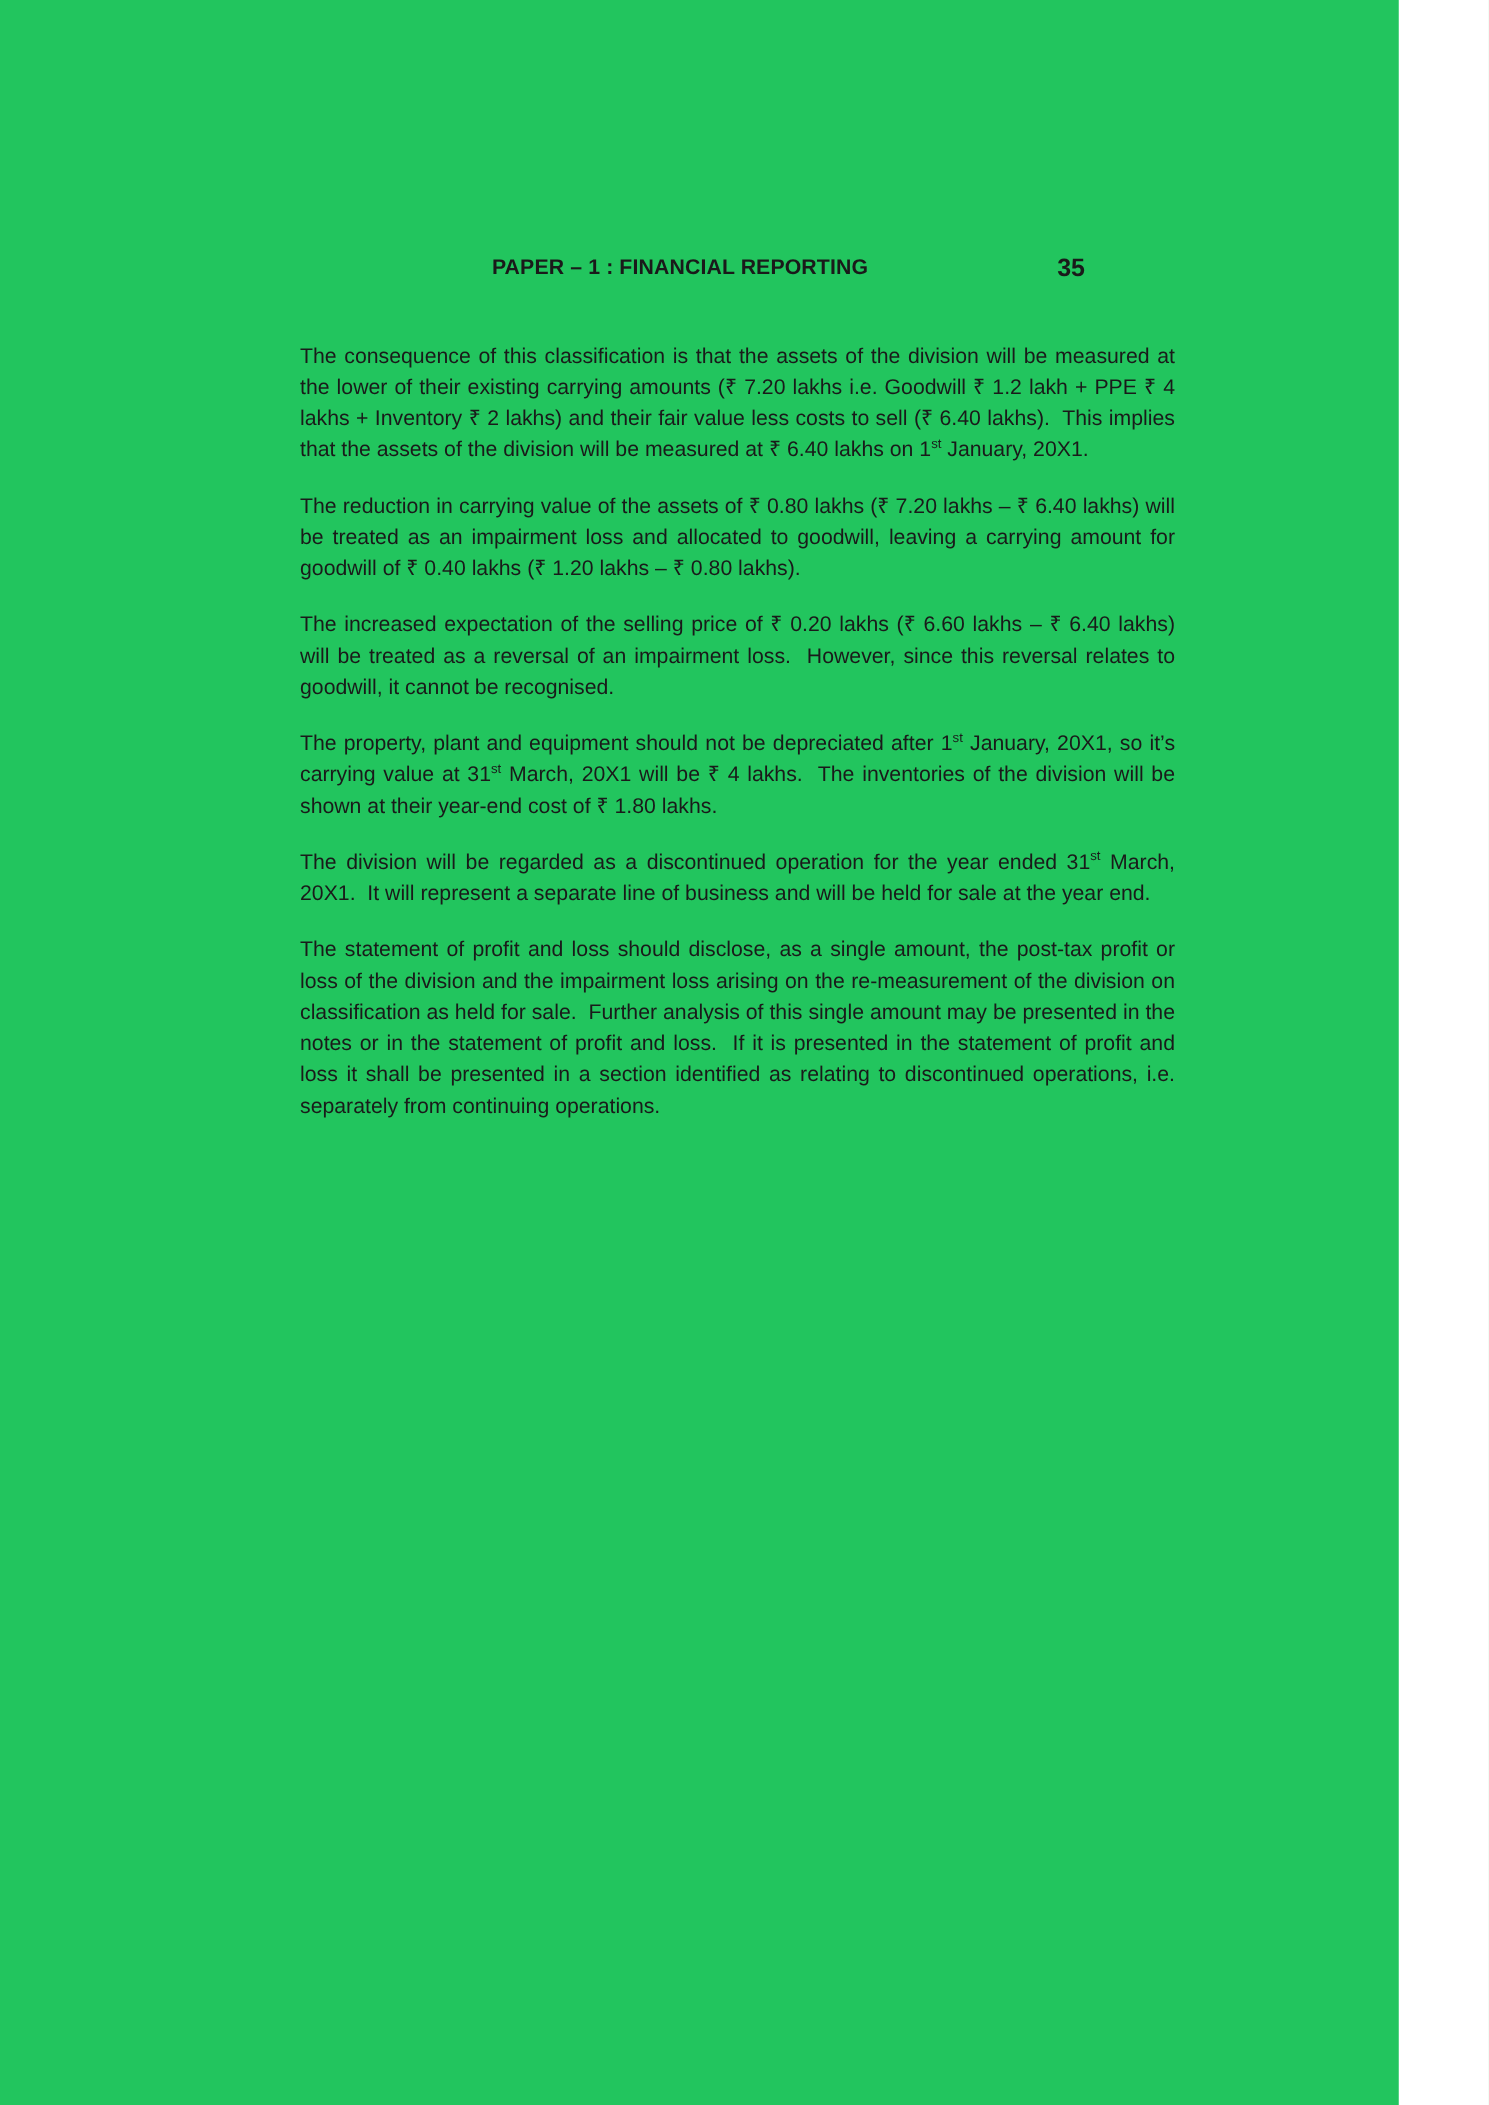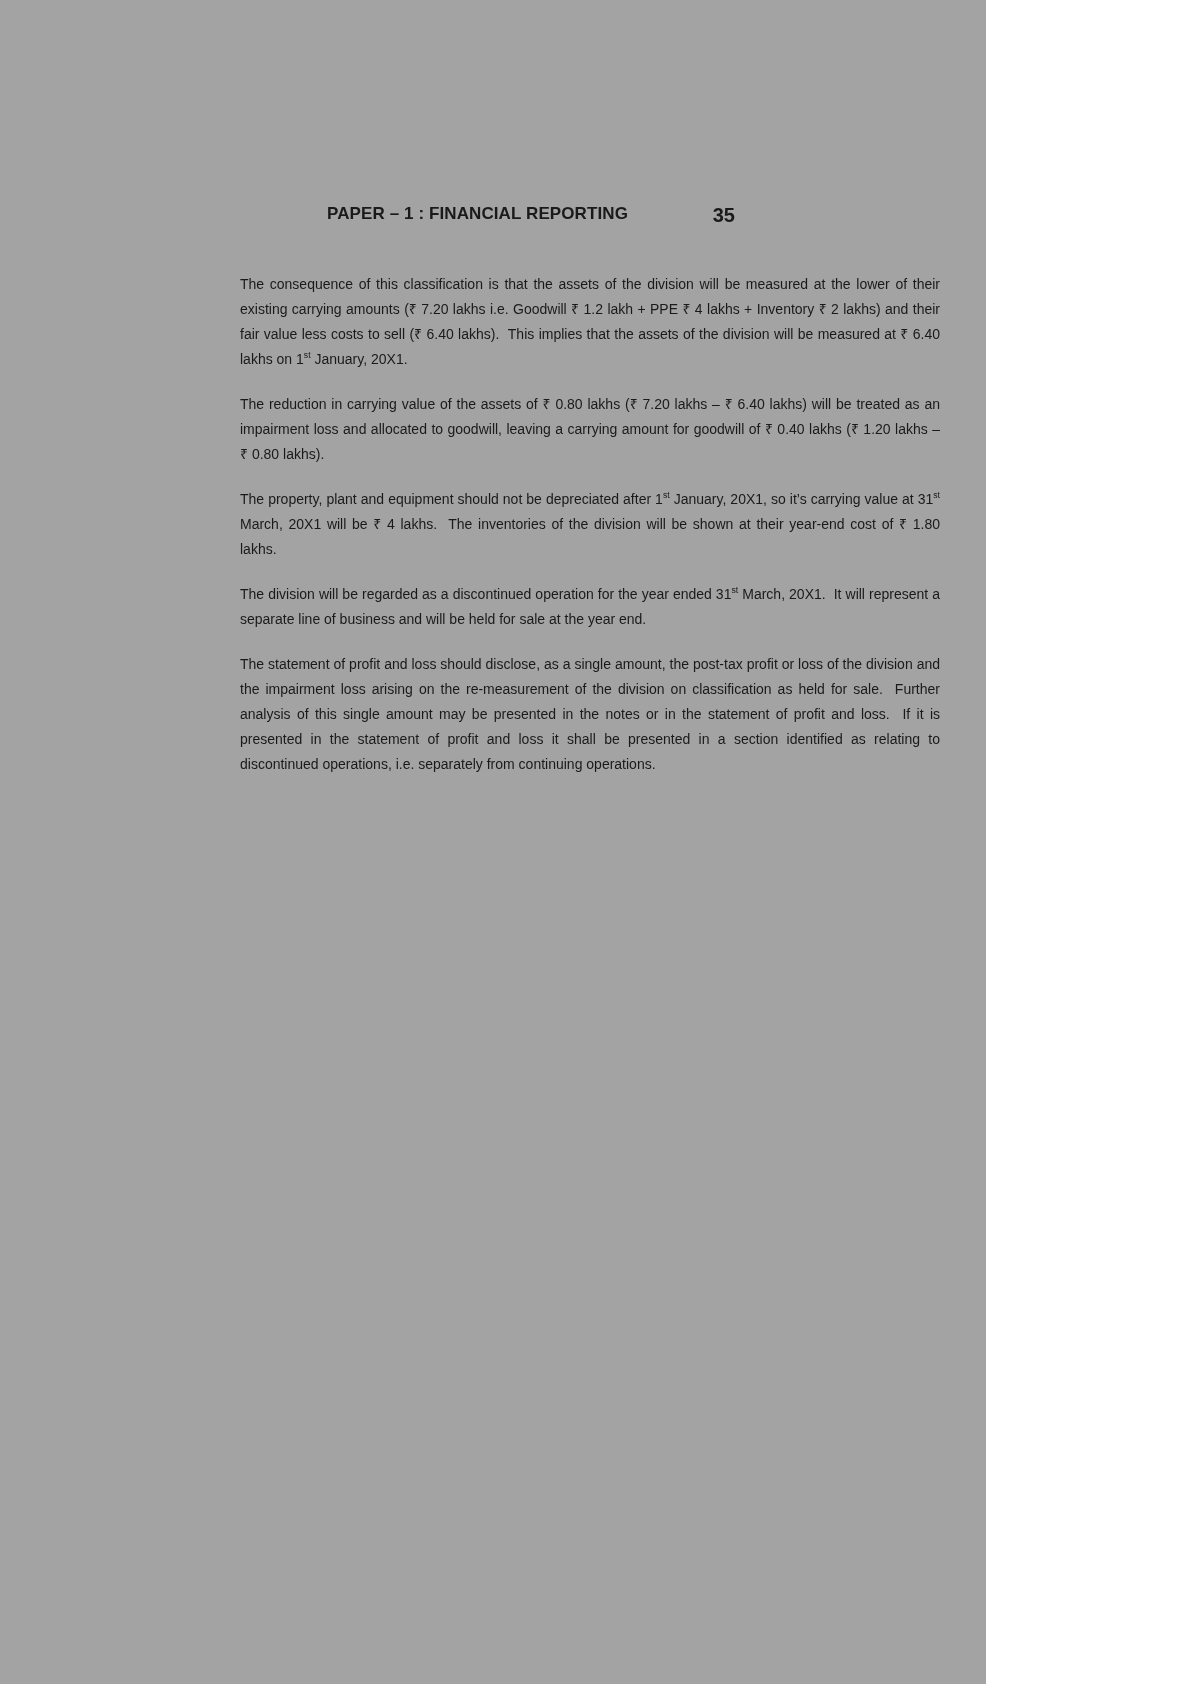--- a/index.html
+++ b/index.html
@@ -6,23 +6,23 @@
   html, body { background: #ffffff; }
   body {
     width: 1191px;
     height: 1684px;
     font-family: "Liberation Sans", sans-serif;
     color: #1a1a1a;
     overflow: hidden;
   }
   .page {
     position: relative;
-    width: 986px;
+    width: 1119px;
     height: 1684px;
-    background: #a3a3a3;
+    background: #22c55e;
     padding: 204px 251px 0 240px;
   }
   .header {
     position: relative;
     height: 22px;
     margin-bottom: 46px;
   }
   .title {
     position: absolute;
     left: 0;
@@ -35,21 +35,21 @@
   }
   .page-number {
     position: absolute;
     right: 0;
     top: 0;
     font-size: 20px;
     font-weight: bold;
   }
   .content { width: 700px; }
   .para {
-    font-size: 14px;
+    font-size: 17px;
     line-height: 25px;
     text-align: justify;
     margin-bottom: 20px;
   }
   .para sup {
     font-size: 62%;
     vertical-align: super;
     line-height: 0;
   }
 </style>
@@ -57,17 +57,18 @@
 <body>
 
 <div class="page">
   <div class="header">
     <span class="title">PAPER – 1 : FINANCIAL REPORTING</span>
     <span class="page-number">35</span>
   </div>
   <div class="content" id="content">
       <p class="para"><span>The consequence of this classification is that the assets of the division will be measured at the lower of their existing carrying amounts (₹ 7.20 lakhs i.e. Goodwill ₹ 1.2 lakh + PPE ₹ 4 lakhs + Inventory ₹ 2 lakhs) and their fair value less costs to sell (₹ 6.40 lakhs).&nbsp; This implies that the assets of the division will be measured at ₹ 6.40 lakhs on 1</span><sup>st</sup><span> January, 20X1.</span></p>
       <p class="para"><span>The reduction in carrying value of the assets of ₹ 0.80 lakhs (₹ 7.20 lakhs – ₹ 6.40 lakhs) will be treated as an impairment loss and allocated to goodwill, leaving a carrying amount for goodwill of ₹ 0.40 lakhs (₹ 1.20 lakhs – ₹ 0.80 lakhs).</span></p>
+      <p class="para"><span>The increased expectation of the selling price of ₹ 0.20 lakhs (₹ 6.60 lakhs – ₹ 6.40 lakhs) will be treated as a reversal of an impairment loss.&nbsp; However, since this reversal relates to goodwill, it cannot be recognised.</span></p>
       <p class="para"><span>The property, plant and equipment should not be depreciated after 1</span><sup>st</sup><span> January, 20X1, so it’s carrying value at 31</span><sup>st</sup><span> March, 20X1 will be ₹ 4 lakhs.&nbsp; The inventories of the division will be shown at their year-end cost of ₹ 1.80 lakhs.</span></p>
       <p class="para"><span>The division will be regarded as a discontinued operation for the year ended 31</span><sup>st</sup><span> March, 20X1.&nbsp; It will represent a separate line of business and will be held for sale at the year end.</span></p>
       <p class="para"><span>The statement of profit and loss should disclose, as a single amount, the post-tax profit or loss of the division and the impairment loss arising on the re-measurement of the division on classification as held for sale.&nbsp; Further analysis of this single amount may be presented in the notes or in the statement of profit and loss.&nbsp; If it is presented in the statement of profit and loss it shall be presented in a section identified as relating to discontinued operations, i.e. separately from continuing operations.</span></p>
     </div>
 </div>
 
 </body></html>

